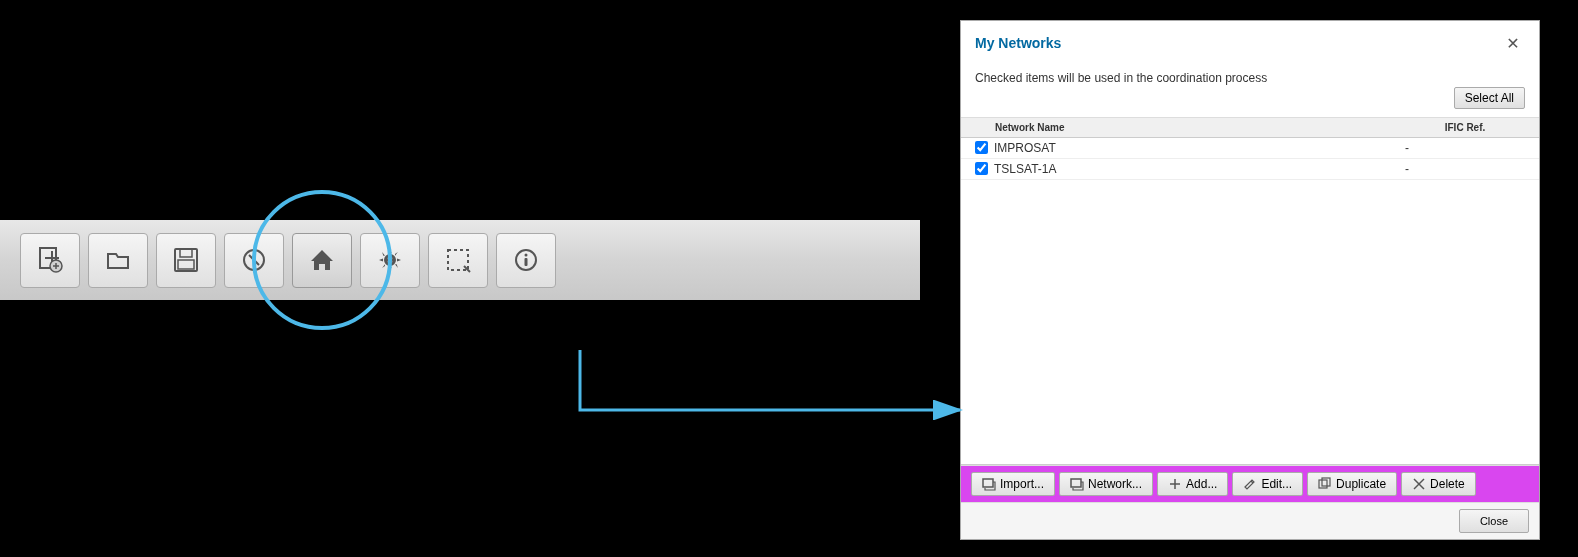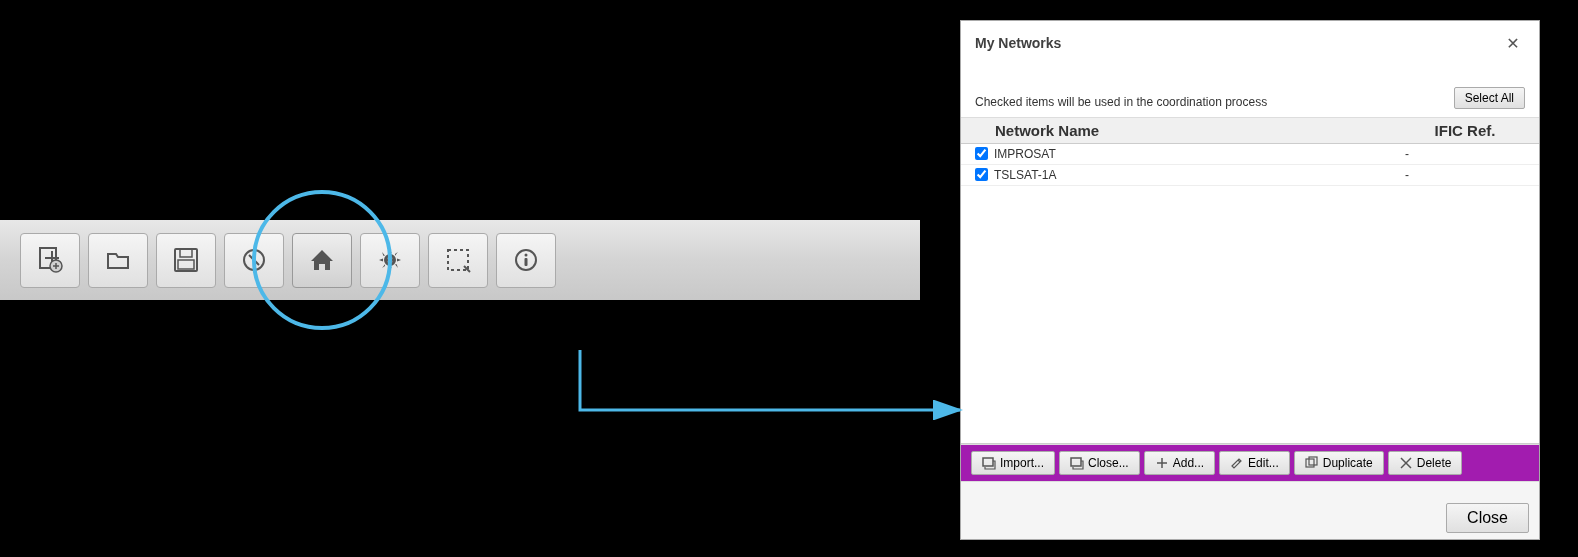--- a/index.html
+++ b/index.html
@@ -94,42 +94,42 @@
       padding: 10px 14px 8px 14px;
       display: flex;
       align-items: center;
       justify-content: space-between;
       border-bottom: none;
     }
 
     .dialog-title {
       font-size: 14px;
       font-weight: 600;
-      color: #404040;
+      color: #0369a1;
     }
 
     .close-btn {
       width: 24px;
       height: 24px;
       cursor: pointer;
       display: flex;
       align-items: center;
       justify-content: center;
       font-size: 16px;
       color: #555;
       border: none;
       background: none;
     }
 
     .dialog-description {
       padding: 8px 14px;
       font-size: 12px;
       color: #333;
       display: flex;
-      align-items: flex-end;
+      align-items: flex-start;
       justify-content: space-between;
       border-bottom: 1px solid #ddd;
     }
 
     .select-all-btn {
       padding: 3px 10px;
       background: linear-gradient(to bottom, #f5f5f5, #e0e0e0);
       border: 1px solid #aaa;
       border-radius: 2px;
       cursor: pointer;
@@ -137,21 +137,21 @@
       white-space: nowrap;
       margin-top: 16px;
     }
 
     .dialog-table-header {
       display: flex;
       align-items: center;
       padding: 4px 14px;
       background: #f0f0f0;
       border-bottom: 1px solid #ccc;
-      font-size: 15px;
+      font-size: 10px;
       font-weight: 600;
       color: #333;
     }
 
     .dialog-table-header .col-name {
       flex: 1;
     }
 
     .dialog-table-header .col-ific {
       width: 120px;
@@ -185,21 +185,21 @@
     .col-ific {
       width: 120px;
     }
 
     .dialog-footer-buttons {
       display: flex;
       align-items: center;
       padding: 6px 10px;
       gap: 4px;
       border-top: 1px solid #ddd;
-      background: #a21caf;
+      background: #d946ef;
     }
 
     .footer-btn {
       padding: 4px 10px;
       background: linear-gradient(to bottom, #f5f5f5, #e0e0e0);
       border: 1px solid #aaa;
       border-radius: 2px;
       cursor: pointer;
       font-size: 12px;
       display: flex;
@@ -215,22 +215,21 @@
       background: #f5f5f5;
       border-top: 1px solid #ddd;
     }
 
     .close-dialog-btn {
       padding: 5px 20px;
       background: linear-gradient(to bottom, #f5f5f5, #e0e0e0);
       border: 1px solid #aaa;
       border-radius: 2px;
       cursor: pointer;
-      font-size: 16px;
-      margin-top: 15px;
+      font-size: 11px;
     }
 
     
     .icon-sm {
       width: 14px;
       height: 14px;
       fill: #555;
       display: inline-block;
       vertical-align: middle;
     }
@@ -352,21 +351,21 @@
           <rect x="1" y="2" width="10" height="8" fill="none" stroke="#555" stroke-width="1.5"></rect>
           <polyline points="3,11 3,13 13,13 13,5 11,5" stroke="#555" stroke-width="1.2" fill="none"></polyline>
         </svg>
       <span>Import...</span>
     </button>
     <button class="footer-btn">
       <svg class="icon-sm" viewBox="0 0 14 14">
           <rect x="1" y="2" width="10" height="8" fill="none" stroke="#555" stroke-width="1.5"></rect>
           <polyline points="3,11 3,13 13,13 13,5 11,5" stroke="#555" stroke-width="1.2" fill="none"></polyline>
         </svg>
-      <span>Close...</span>
+      <span>Network...</span>
     </button>
     <button class="footer-btn">
       <svg class="icon-sm" viewBox="0 0 14 14">
           <line x1="7" y1="2" x2="7" y2="12" stroke="#555" stroke-width="1.5"></line>
           <line x1="2" y1="7" x2="12" y2="7" stroke="#555" stroke-width="1.5"></line>
         </svg>
       <span>Add...</span>
     </button>
     <button class="footer-btn">
       <svg class="icon-sm" viewBox="0 0 14 14">

